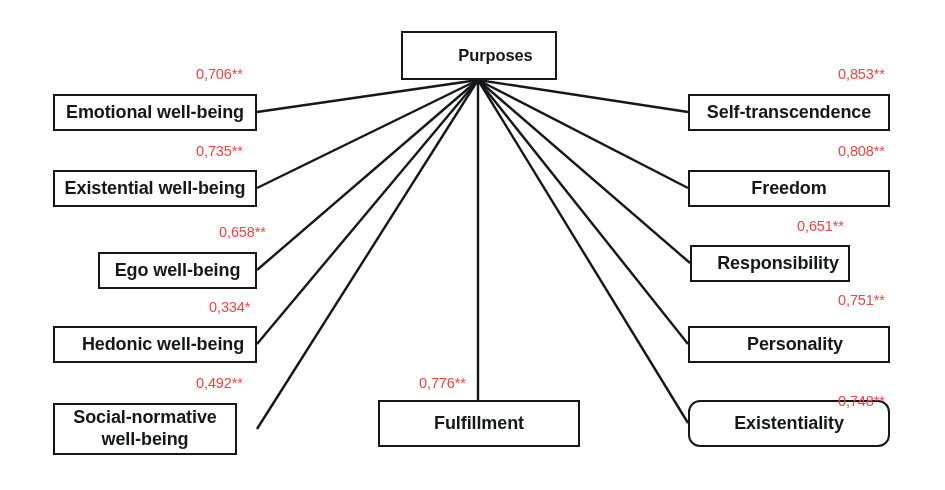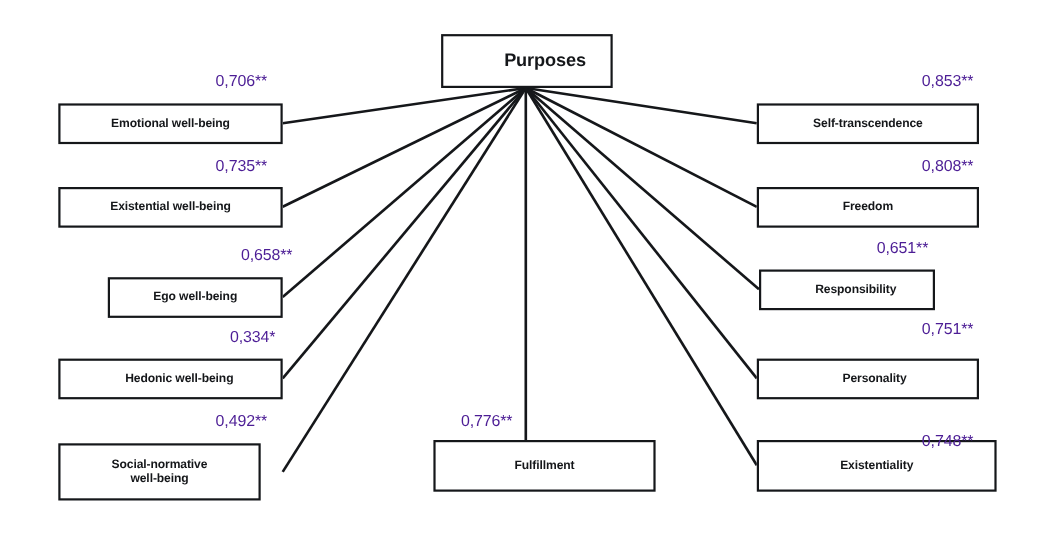--- a/index.html
+++ b/index.html
@@ -32,35 +32,35 @@
     border: 2.6px solid #15171a;
     display: flex;
     align-items: center;
     justify-content: center;
     text-align: center;
     z-index: 5;
   }
   .node-label {
     font-family: "Liberation Sans", sans-serif;
     font-weight: bold;
-    font-size: 11px;
+    font-size: 18px;
     line-height: 1.22;
     color: #15171a;
     letter-spacing: -0.1px;
     white-space: pre-line;
   }
   .node-central .node-label {
     font-size: 16.5px;
   }
   .edge-weight {
     position: absolute;
     font-family: "Liberation Sans", sans-serif;
     font-size: 14.5px;
     font-weight: normal;
-    color: #4c1d95;
+    color: #ef4444;
     letter-spacing: -0.1px;
     white-space: nowrap;
     z-index: 6;
   }
 </style>
 </head>
 <body>
 
 <div id="diagram-root">
 
@@ -113,23 +113,23 @@
       </div>
       <div class="edge-weight" style="left: 838px; top: 143px;">0,808**</div>
       <div class="node-box" style="left: 690px; top: 245px; width: 160px; height: 37px; padding-left: 16px;">
         <span class="node-label">Responsibility</span>
       </div>
       <div class="edge-weight" style="left: 797px; top: 218px;">0,651**</div>
       <div class="node-box" style="left: 688px; top: 326px; width: 202px; height: 37px; padding-left: 12px;">
         <span class="node-label">Personality</span>
       </div>
       <div class="edge-weight" style="left: 838px; top: 292px;">0,751**</div>
-      <div class="node-box" style="left: 688px; top: 400px; width: 218px; height: 47px;">
+      <div class="node-box" style="left: 688px; top: 400px; width: 202px; height: 47px; border-radius: 12px;">
         <span class="node-label">Existentiality</span>
       </div>
       <div class="edge-weight" style="left: 838px; top: 373px; margin-top: 20px;">0,748**</div>
-      <div class="node-box" style="left: 394px; top: 400px; width: 202px; height: 47px;">
+      <div class="node-box" style="left: 378px; top: 400px; width: 202px; height: 47px;">
         <span class="node-label">Fulfillment</span>
       </div>
       <div class="edge-weight" style="left: 419px; top: 375px;">0,776**</div>
     </div>
 
 </div>
 
 </body></html>

